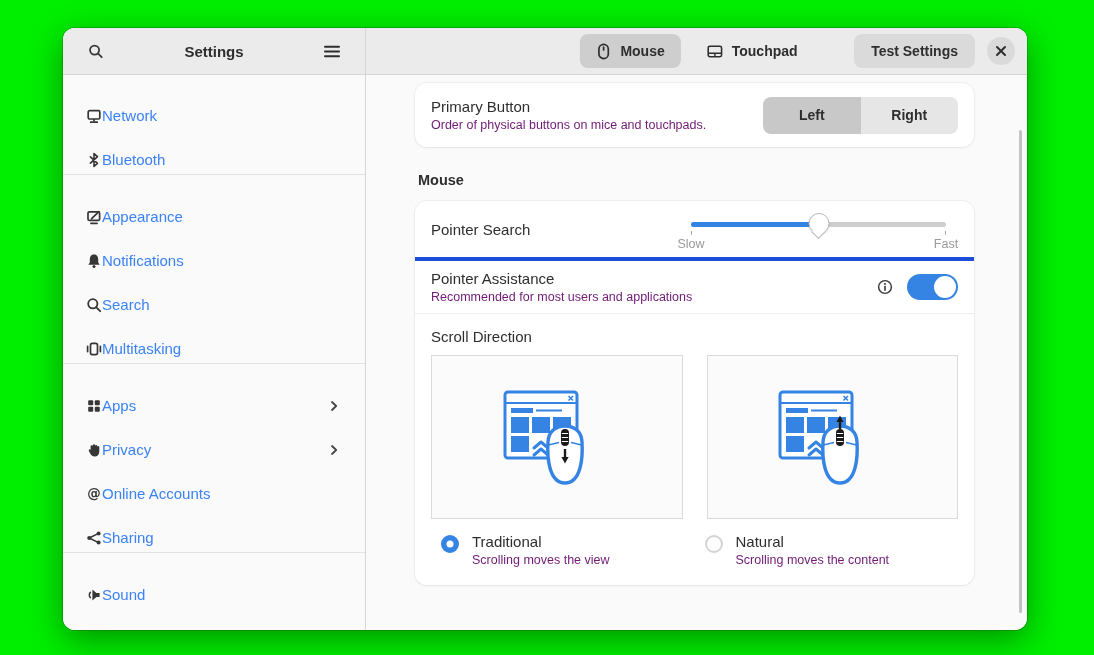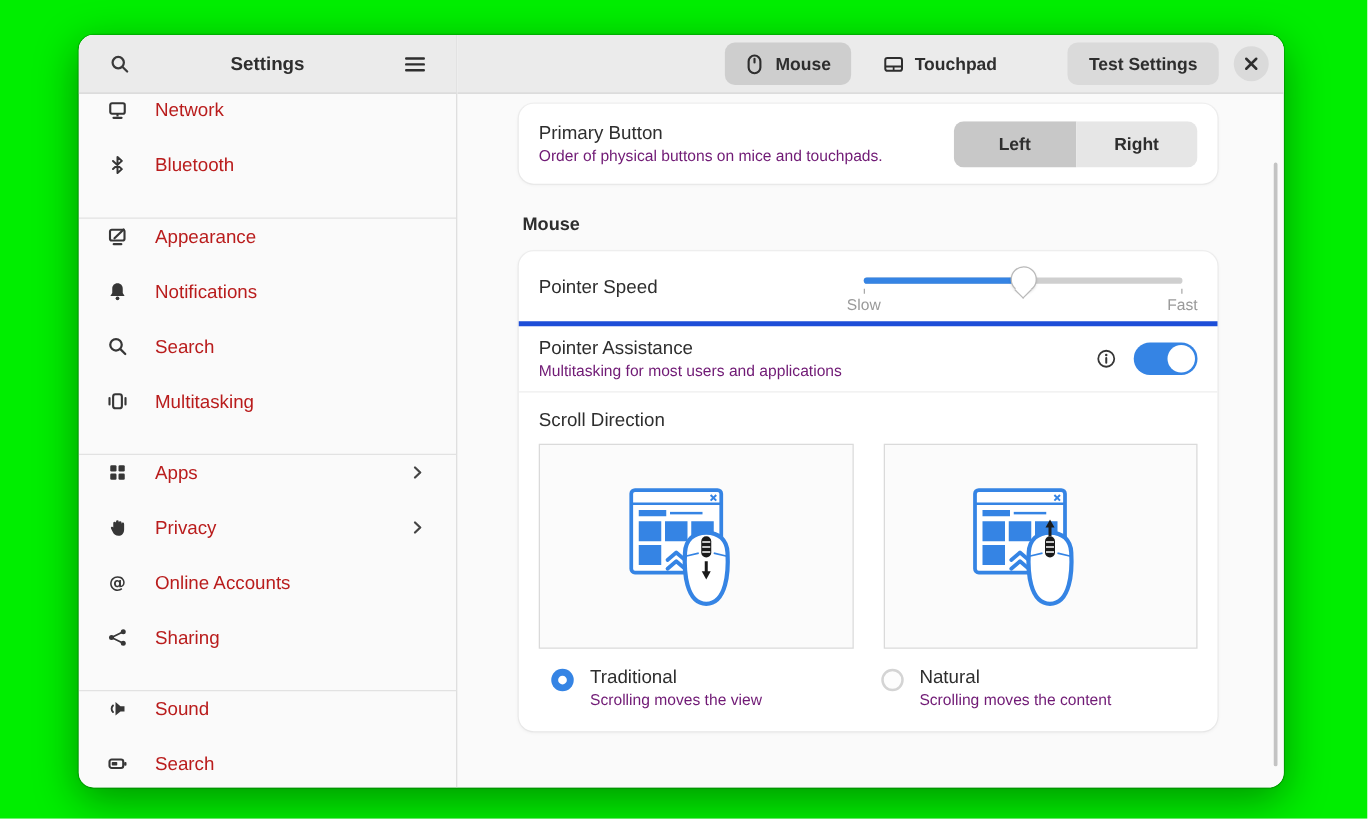--- a/index.html
+++ b/index.html
@@ -13,22 +13,22 @@
 
   
   .sidebar { width:303px; flex:0 0 303px; display:flex; flex-direction:column;
     background:#fafafa; border-right:1px solid #d6d6d6; }
   .side-header { height:47px; flex:0 0 47px; background:#ebebeb; border-bottom:1px solid #d6d6d6;
     display:flex; align-items:center; padding:0 17px; }
   .side-title { flex:1; text-align:center; font-weight:700; font-size:15px; color:#2e2e2e; }
   .iconbtn { width:32px; height:32px; display:flex; align-items:center; justify-content:center;
     border-radius:7px; flex:0 0 auto; }
   .side-body { flex:1; overflow:hidden; padding-top:5px; }
-  .srow { height:44px; display:flex; align-items:flex-start; padding:0 23px; gap:22px;
-    font-size:15px; color:#b91c1c; }
+  .srow { height:44px; display:flex; align-items:flex-end; padding:0 23px; gap:0;
+    font-size:15px; color:#3b82f6; }
   .srow .lbl { flex:1; }
   .sep { height:1px; background:#e2e2e2; margin:6px 0; }
   .icon16 { width:16px; height:16px; flex:0 0 16px; display:flex; align-items:center; justify-content:center; }
 
   
   .main { flex:1; display:flex; flex-direction:column; position:relative; background:#fafafa; }
   .main-header { height:47px; flex:0 0 47px; background:#ebebeb; border-bottom:1px solid #d6d6d6;
     display:flex; align-items:center; padding:0 12px; position:relative; }
   .switcher { position:absolute; left:50%; top:50%; transform:translate(-50%,-50%);
     display:flex; gap:10px; }
@@ -317,38 +317,38 @@
             <div class="seg-opt sel">Left</div>
             <div class="seg-opt unsel">Right</div>
           </div>
         </div>
 
         <div class="section-title">Mouse</div>
 
         <div class="card">
 
           <div class="row row-speed">
-            <div class="row-title">Pointer Speed</div>
+            <div class="row-title">Pointer Search</div>
             <div class="slider">
               <div class="trackzone">
                 <div class="track"></div>
                 <div class="fill"></div>
                 <div class="tick l"></div>
                 <div class="tick r"></div>
                 <div class="handle"></div>
               </div>
               <div class="minmax-l">Slow</div>
               <div class="minmax-r">Fast</div>
             </div>
           </div>
 
           <div class="row row-assist">
             <div class="row-titles">
               <div class="row-title">Pointer Assistance</div>
-              <div class="row-sub">Multitasking for most users and applications</div>
+              <div class="row-sub">Recommended for most users and applications</div>
             </div>
             <div class="assist-right">
               <span class="icon16">
                 <svg width="18" height="18" viewBox="0 0 18 18">
                     <circle cx="9" cy="9" r="7.2" fill="none" stroke="#363636" stroke-width="1.6"></circle>
                     <circle cx="9" cy="5.7" r="1.1" fill="#363636"></circle>
                     <path d="M9 8.4 v4.2" stroke="#363636" stroke-width="1.8" stroke-linecap="round"></path>
                   </svg>
               </span>
               <div class="toggle">

